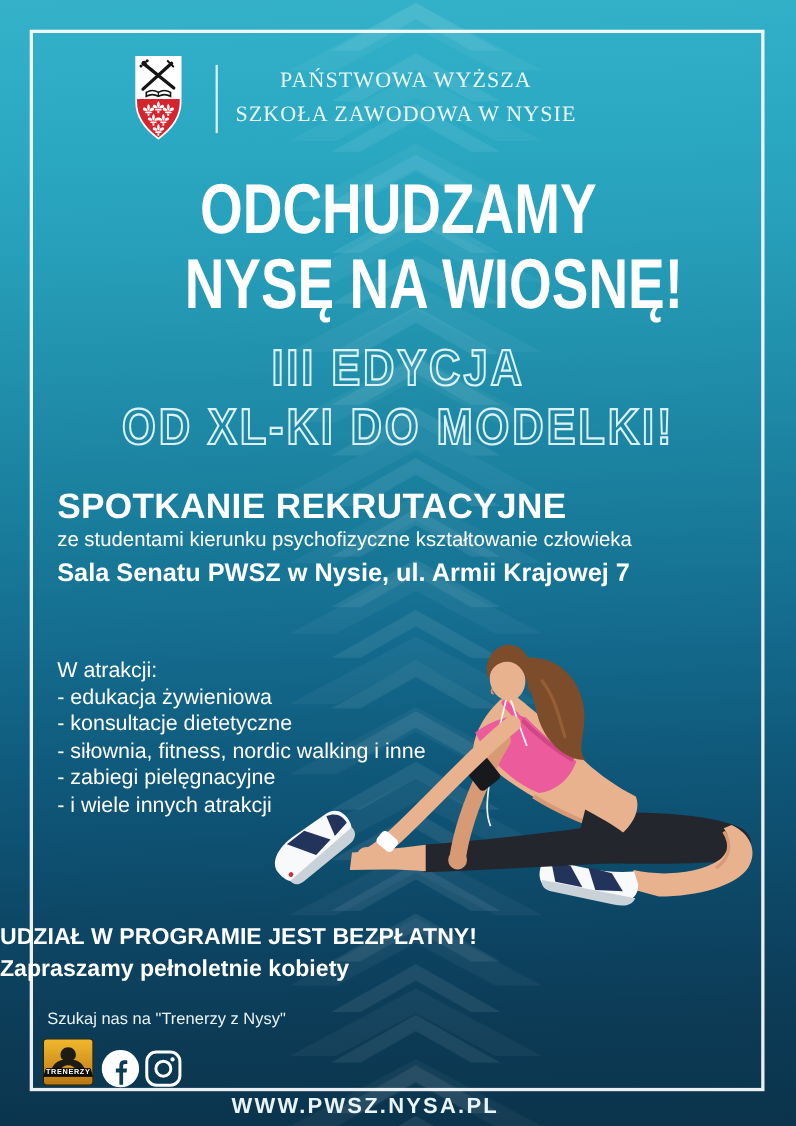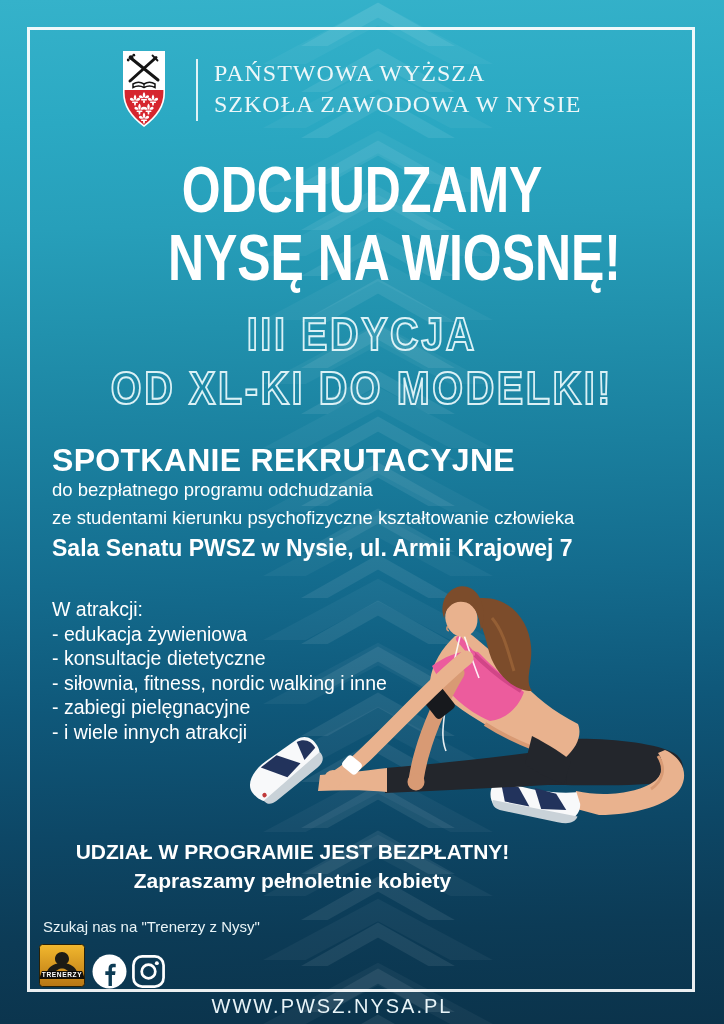--- a/index.html
+++ b/index.html
@@ -20,21 +20,21 @@
     border:3px solid rgba(255,255,255,0.92);
     box-sizing:border-box;pointer-events:none;z-index:5;
   }
   
   .header{position:absolute;left:0;top:0;width:724px;z-index:3;}
   .shield{position:absolute;left:122px;top:50px;}
   .hdr-divider{position:absolute;left:196px;top:59px;width:2px;height:62px;background:rgba(255,255,255,0.85);}
   .school-name{
     position:absolute;left:214px;top:58px;
     font-family:"Liberation Serif",serif;
-    font-size:24px;line-height:31px;letter-spacing:1px;color:#ecf7f9;
+    font-size:20px;line-height:31px;letter-spacing:1px;color:#ecf7f9;text-align:center;
   }
   
   .title{position:absolute;left:0;width:724px;text-align:center;z-index:3;
     font-weight:700;font-size:64px;line-height:68px;white-space:nowrap;}
   .title .sx{display:inline-block;transform:scaleX(0.78);transform-origin:50% 50%;}
   .t1{top:156px;}
   .t2{top:224px;margin-left:32px;}
   .outline{position:absolute;left:0;width:724px;text-align:center;z-index:3;
     font-weight:700;font-size:46px;line-height:52px;letter-spacing:3px;white-space:nowrap;
     color:transparent;-webkit-text-stroke:2px rgba(235,250,252,0.92);}
@@ -43,30 +43,30 @@
   .o2{top:362px;}
   
   .recruit{position:absolute;left:52px;top:446px;width:630px;z-index:3;}
   .recruit .rh{font-size:32px;font-weight:700;letter-spacing:0.3px;line-height:28px;}
   .recruit .rp{font-size:18.5px;line-height:25px;margin-top:3px;}
   .recruit .rb{font-size:23px;font-weight:700;line-height:30px;margin-top:3px;}
   
   .program{position:absolute;left:52px;top:597px;width:420px;z-index:3;
     font-size:19.5px;line-height:24.6px;}
   
-  .notice{position:absolute;left:0;top:837px;width:585px;text-align:center;z-index:3;
+  .notice{position:absolute;left:0;top:837px;width:585px;text-align:left;z-index:3;
     font-weight:700;font-size:21px;line-height:29px;}
   
   .social-caption{position:absolute;left:43px;top:918px;font-size:15px;color:#e9f4f7;z-index:3;}
   .trenerzy{position:absolute;left:39px;top:944px;z-index:3;cursor:pointer;}
   .fb{position:absolute;left:92px;top:954px;z-index:3;cursor:pointer;}
   .ig{position:absolute;left:131px;top:954px;z-index:3;cursor:pointer;}
   
   .url{position:absolute;left:0;top:995px;width:664px;text-align:center;z-index:3;
-    font-size:20px;font-weight:400;letter-spacing:2px;color:#e8f4f8;cursor:pointer;}
+    font-size:20px;font-weight:700;letter-spacing:2px;color:#e8f4f8;cursor:pointer;}
   .woman{position:absolute;left:233px;top:578px;z-index:4;}
 </style>
 </head>
 <body>
 
 <div class="poster">
 
   <svg class="chev" style="left:238px" width="280" height="1024">
     <defs>
       <pattern id="pchev2" width="280" height="64" patternUnits="userSpaceOnUse">
@@ -121,21 +121,20 @@
     </div>
   </div>
 
   <div class="title t1"><span class="sx">ODCHUDZAMY</span></div>
   <div class="title t2"><span class="sx">NYSĘ NA WIOSNĘ!</span></div>
   <div class="outline o1"><span class="sx">III EDYCJA</span></div>
   <div class="outline o2"><span class="sx">OD XL-KI DO MODELKI!</span></div>
 
   <div class="recruit">
     <div class="rh">SPOTKANIE REKRUTACYJNE</div>
-    <div class="rp">do bezpłatnego programu odchudzania</div>
     <div class="rp">ze studentami kierunku psychofizyczne kształtowanie człowieka</div>
     <div class="rb">Sala Senatu PWSZ w Nysie, ul. Armii Krajowej 7</div>
   </div>
 
   <div class="program">
     <div>W atrakcji:</div>
     <div>- edukacja żywieniowa</div>
     <div>- konsultacje dietetyczne</div>
     <div>- siłownia, fitness, nordic walking i inne</div>
     <div>- zabiegi pielęgnacyjne</div>

